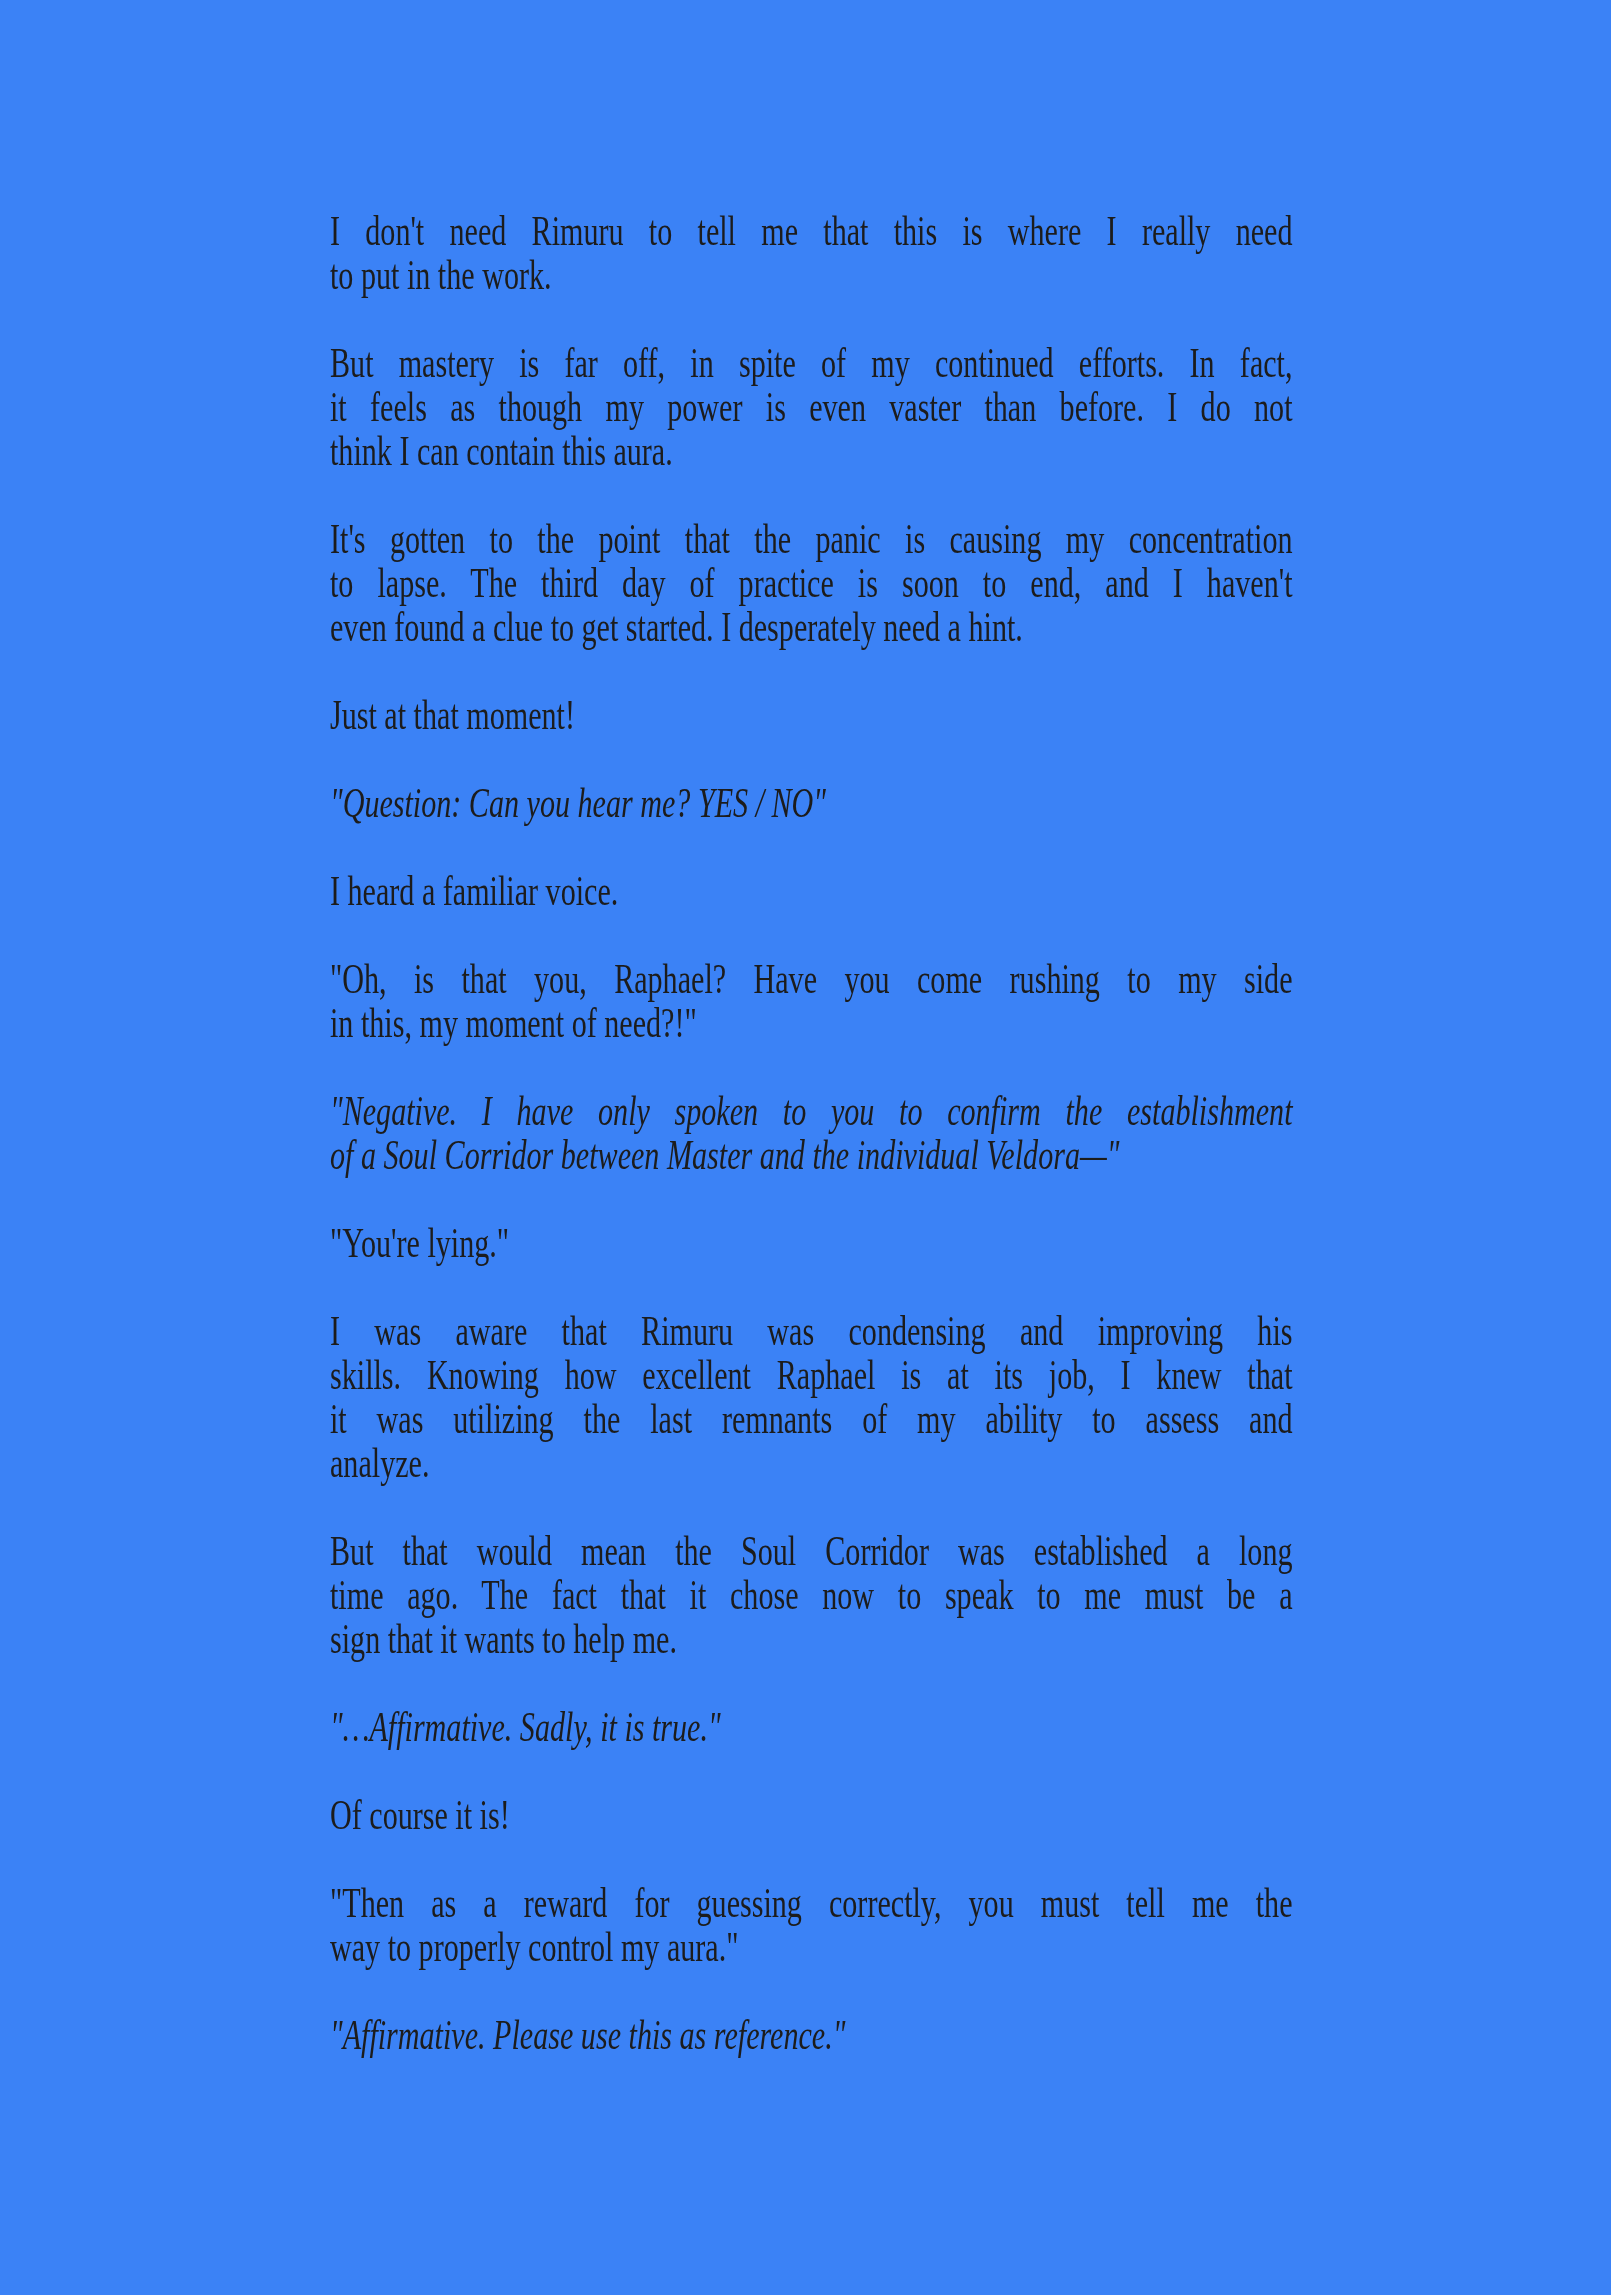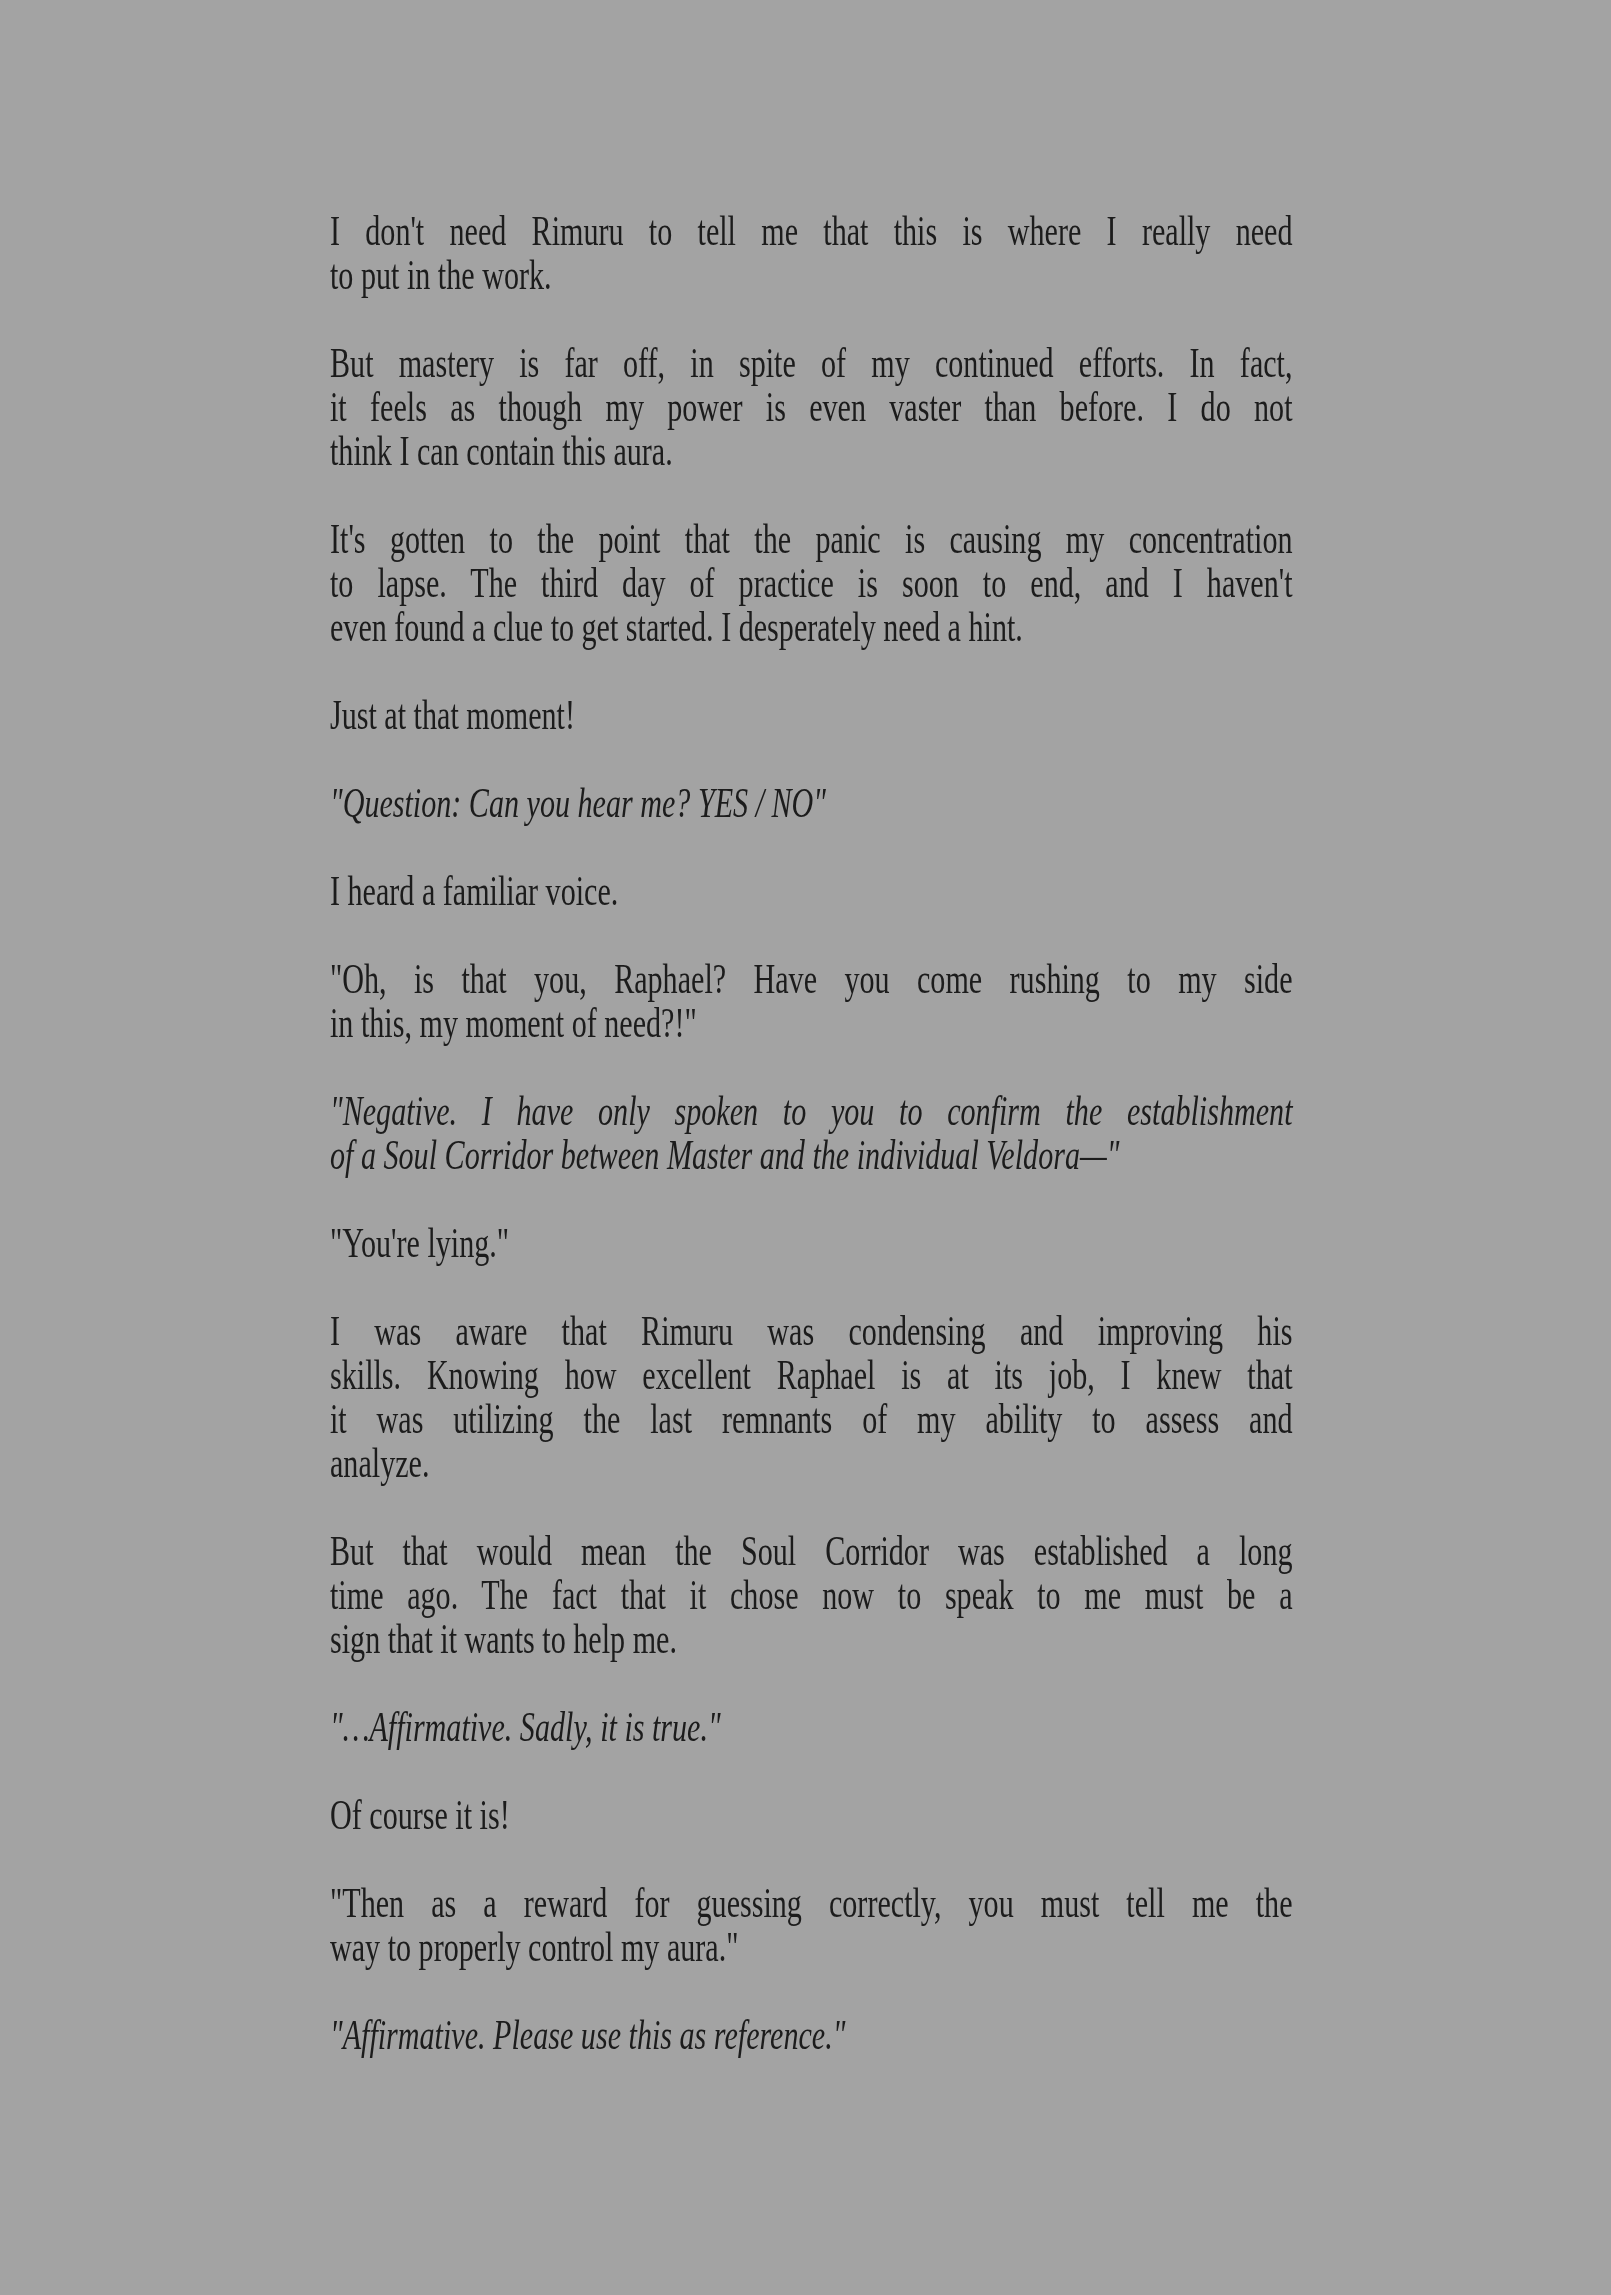--- a/index.html
+++ b/index.html
@@ -44,21 +44,21 @@
     text-align-last: justify;
   }
   .tline.last {
     text-align: justify;
     text-align-last: left;
   }
 </style>
 </head>
 <body>
 
-<div class="page" style="background: #a3a3a3;">
+<div class="page" style="background: #3b82f6;">
   <div class="text-column" style="color: rgb(28, 28, 28);">
       <p class="para">
         <span class="tline">I don't need Rimuru to tell me that this is where I really need</span>
         <span class="tline last">to put in the work.</span>
       </p>
       <p class="para">
         <span class="tline">But mastery is far off, in spite of my continued efforts. In fact,</span>
         <span class="tline">it feels as though my power is even vaster than before. I do not</span>
         <span class="tline last">think I can contain this aura.</span>
       </p>

